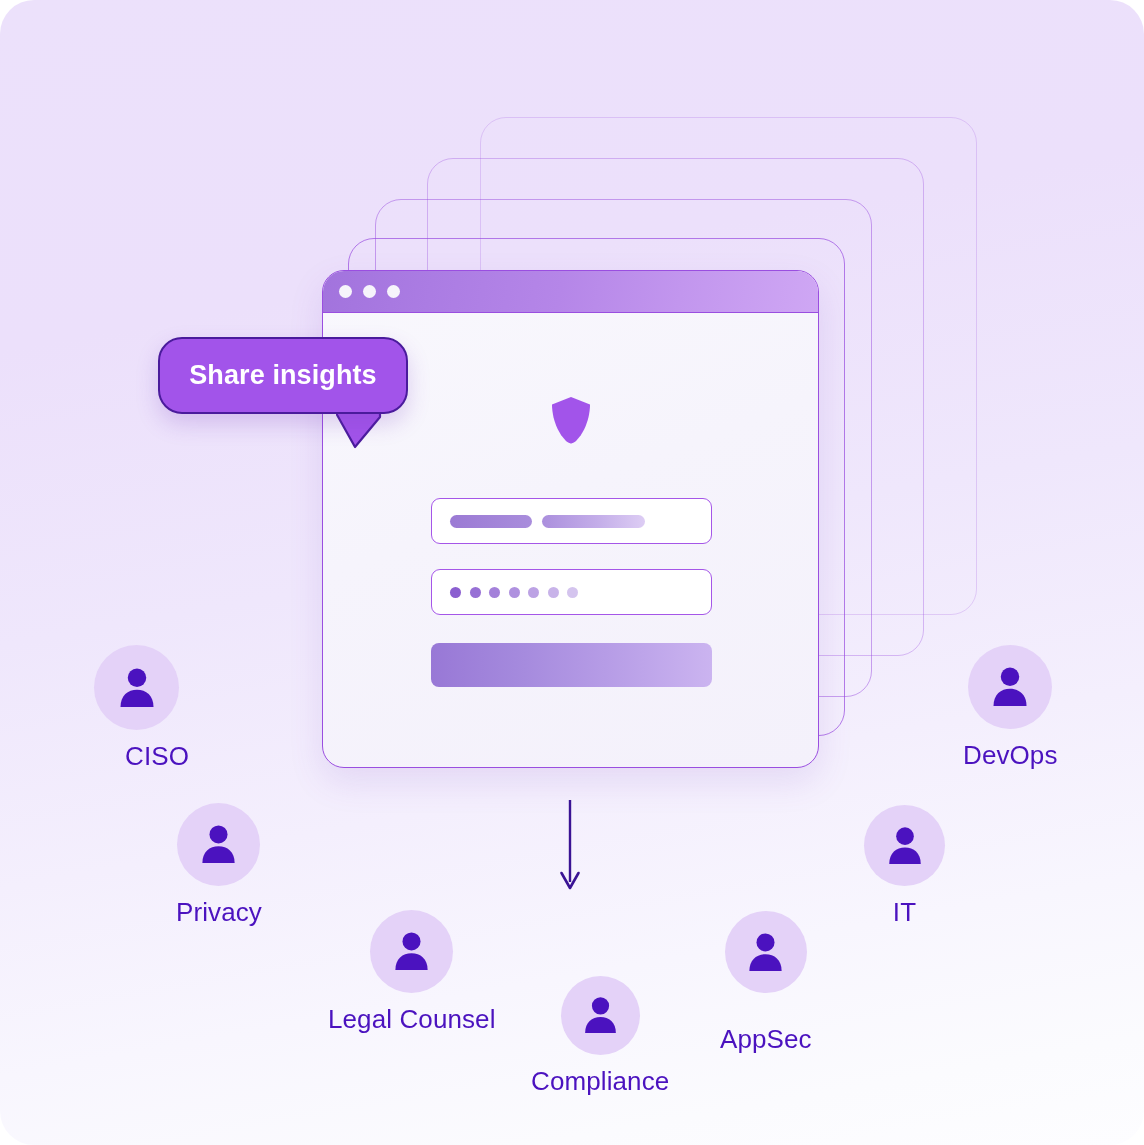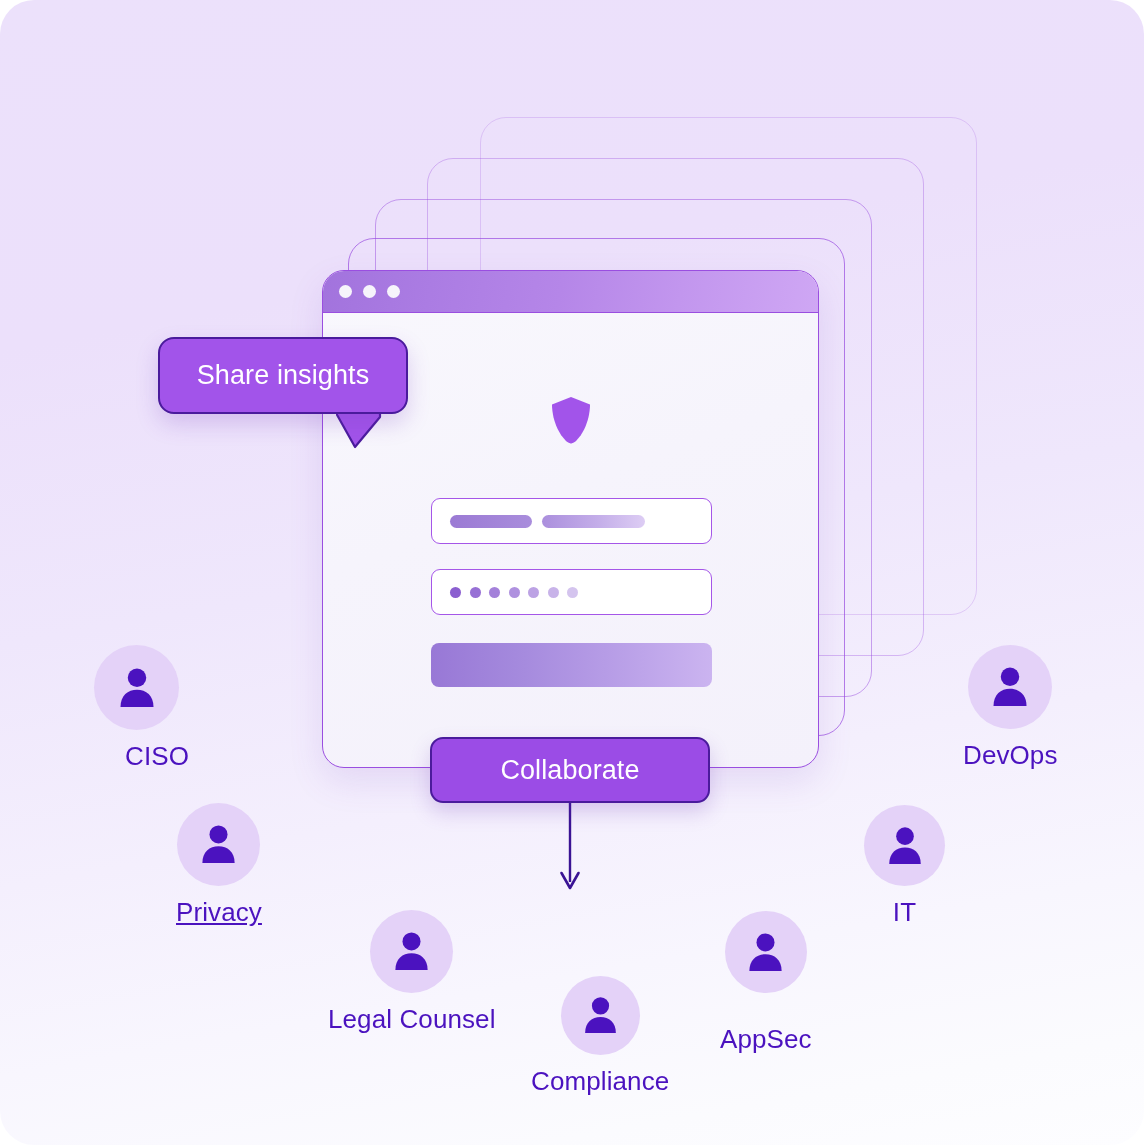--- a/index.html
+++ b/index.html
@@ -129,27 +129,28 @@
 
   
   #bubble {
     position: absolute;
     left: 158px;
     top: 337px;
     width: 250px;
     height: 77px;
     box-sizing: border-box;
     border: 2px solid #4a1b9c;
-    border-radius: 16px;
+    border-radius: 24px;
     background: #a254ea;
     display: flex;
     align-items: center;
     justify-content: center;
     box-shadow: 0 10px 22px rgba(120, 60, 190, 0.22);
     z-index: 30;
+    font-weight: bold;
   }
   #bubble-label {
     color: #ffffff;
     font-size: 27px;
     letter-spacing: 0.1px;
   }
   #bubble-tail {
     position: absolute;
     left: 336px;
     top: 411px;
@@ -259,23 +260,20 @@
   <div id="bubble-tail">
     <svg viewBox="0 0 46 38" width="46" height="38" aria-hidden="true">
       <path d="M0 2 L44 2 L44 6 L19 36 Z" fill="#a254ea" stroke="#4a1b9c" stroke-width="2.2" stroke-linejoin="round"></path>
     </svg>
   </div>
 
   <div id="bubble">
     <span id="bubble-label">Share insights</span>
   </div>
 
-  <div id="collab">
-    <span id="collab-label">Collaborate</span>
-  </div>
 
   <div id="arrow">
     <svg viewBox="0 0 44 94" width="44" height="94" aria-hidden="true">
       <path d="M22 0 L22 82" stroke="#3a1394" stroke-width="2.4" fill="none"></path>
       <path d="M13.5 73 L22 88 L30.5 73" stroke="#3a1394" stroke-width="2.6" fill="none" stroke-linecap="round" stroke-linejoin="round"></path>
     </svg>
   </div>
 
   <div id="personas">
       <div class="persona" style="left: 85px; top: 645px;">
@@ -287,21 +285,21 @@
         </div>
         <div class="persona-label" style="color: rgb(75, 18, 191); margin-left: 40px;">CISO</div>
       </div>
       <div class="persona" style="left: 176px; top: 803px;">
         <div class="avatar" style="width: 83px; height: 83px; background: rgb(228, 210, 248);">
           <span><svg viewBox="0 0 40 40" width="43" height="43" aria-hidden="true">
               <circle cx="20" cy="12.5" r="8.4" fill="#4b12bf"></circle>
               <path d="M5 39 C5 28.6 11.7 23.4 20 23.4 C28.3 23.4 35 28.6 35 39 Z" fill="#4b12bf"></path>
             </svg></span>
         </div>
-        <div class="persona-label" style="color: rgb(75, 18, 191); text-decoration: underline;">Privacy</div>
+        <div class="persona-label" style="color: rgb(75, 18, 191);">Privacy</div>
       </div>
       <div class="persona" style="left: 328px; top: 910px;">
         <div class="avatar" style="width: 83px; height: 83px; background: rgb(228, 210, 248);">
           <span><svg viewBox="0 0 40 40" width="43" height="43" aria-hidden="true">
               <circle cx="20" cy="12.5" r="8.4" fill="#4b12bf"></circle>
               <path d="M5 39 C5 28.6 11.7 23.4 20 23.4 C28.3 23.4 35 28.6 35 39 Z" fill="#4b12bf"></path>
             </svg></span>
         </div>
         <div class="persona-label" style="color: rgb(75, 18, 191);">Legal Counsel</div>
       </div>

